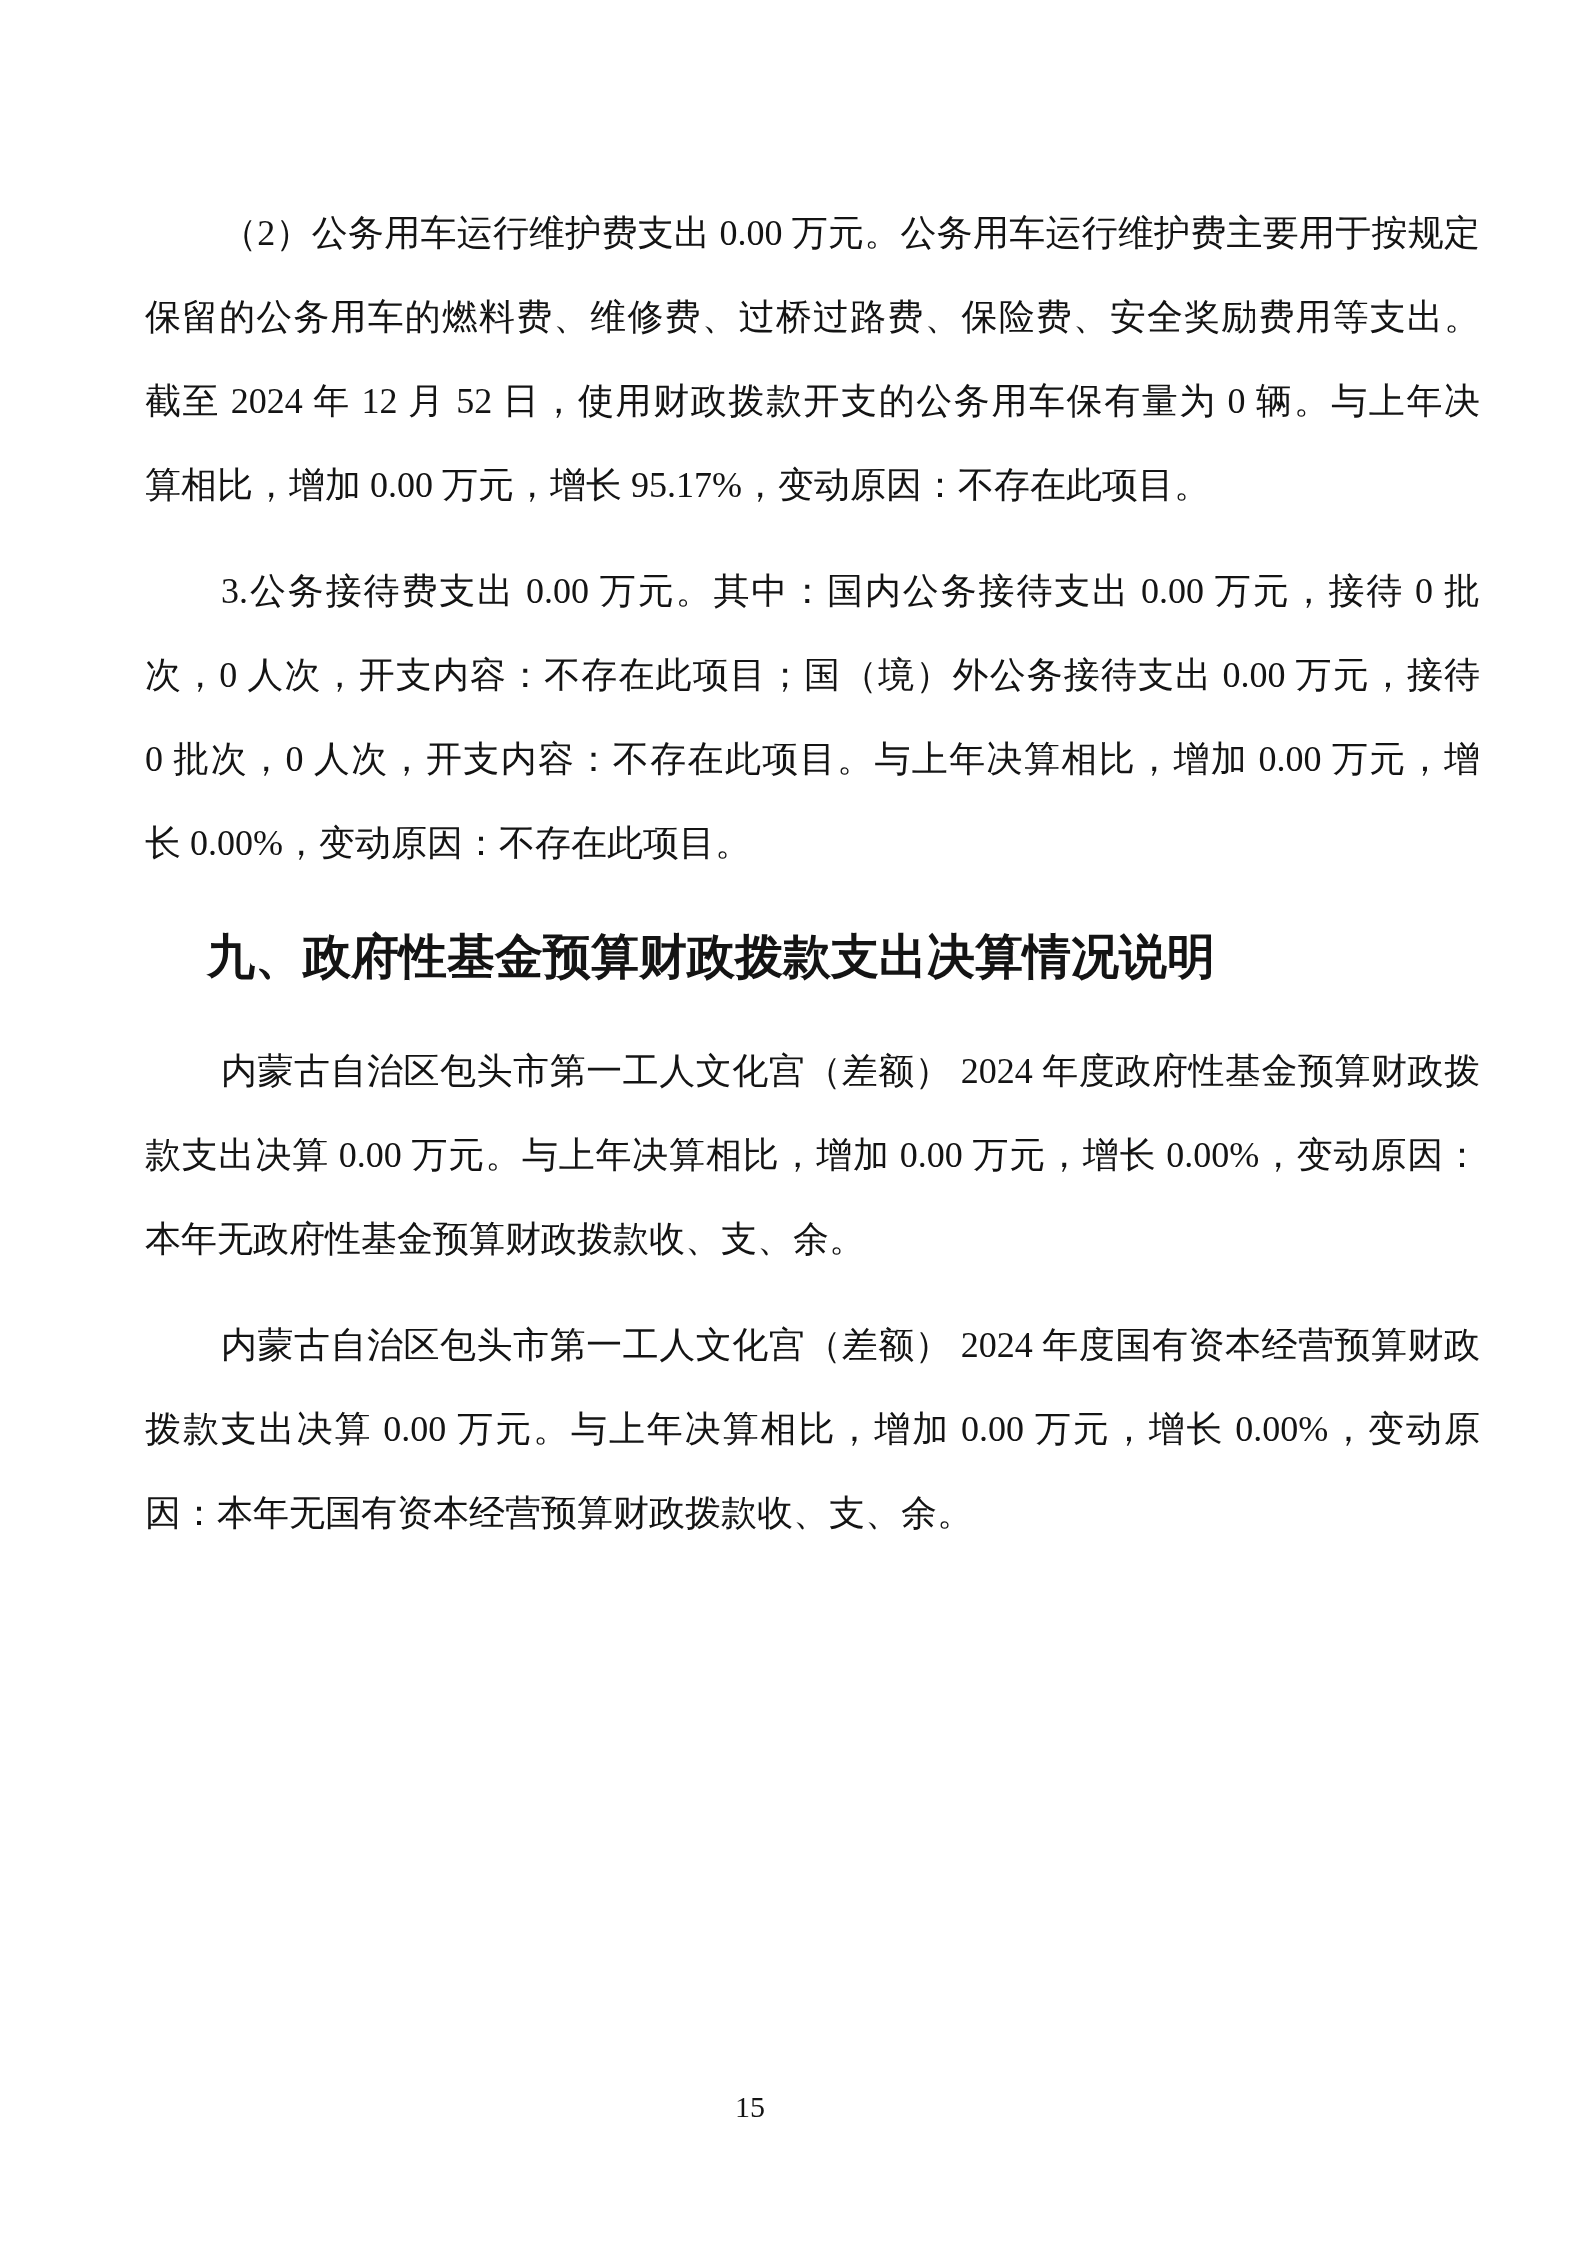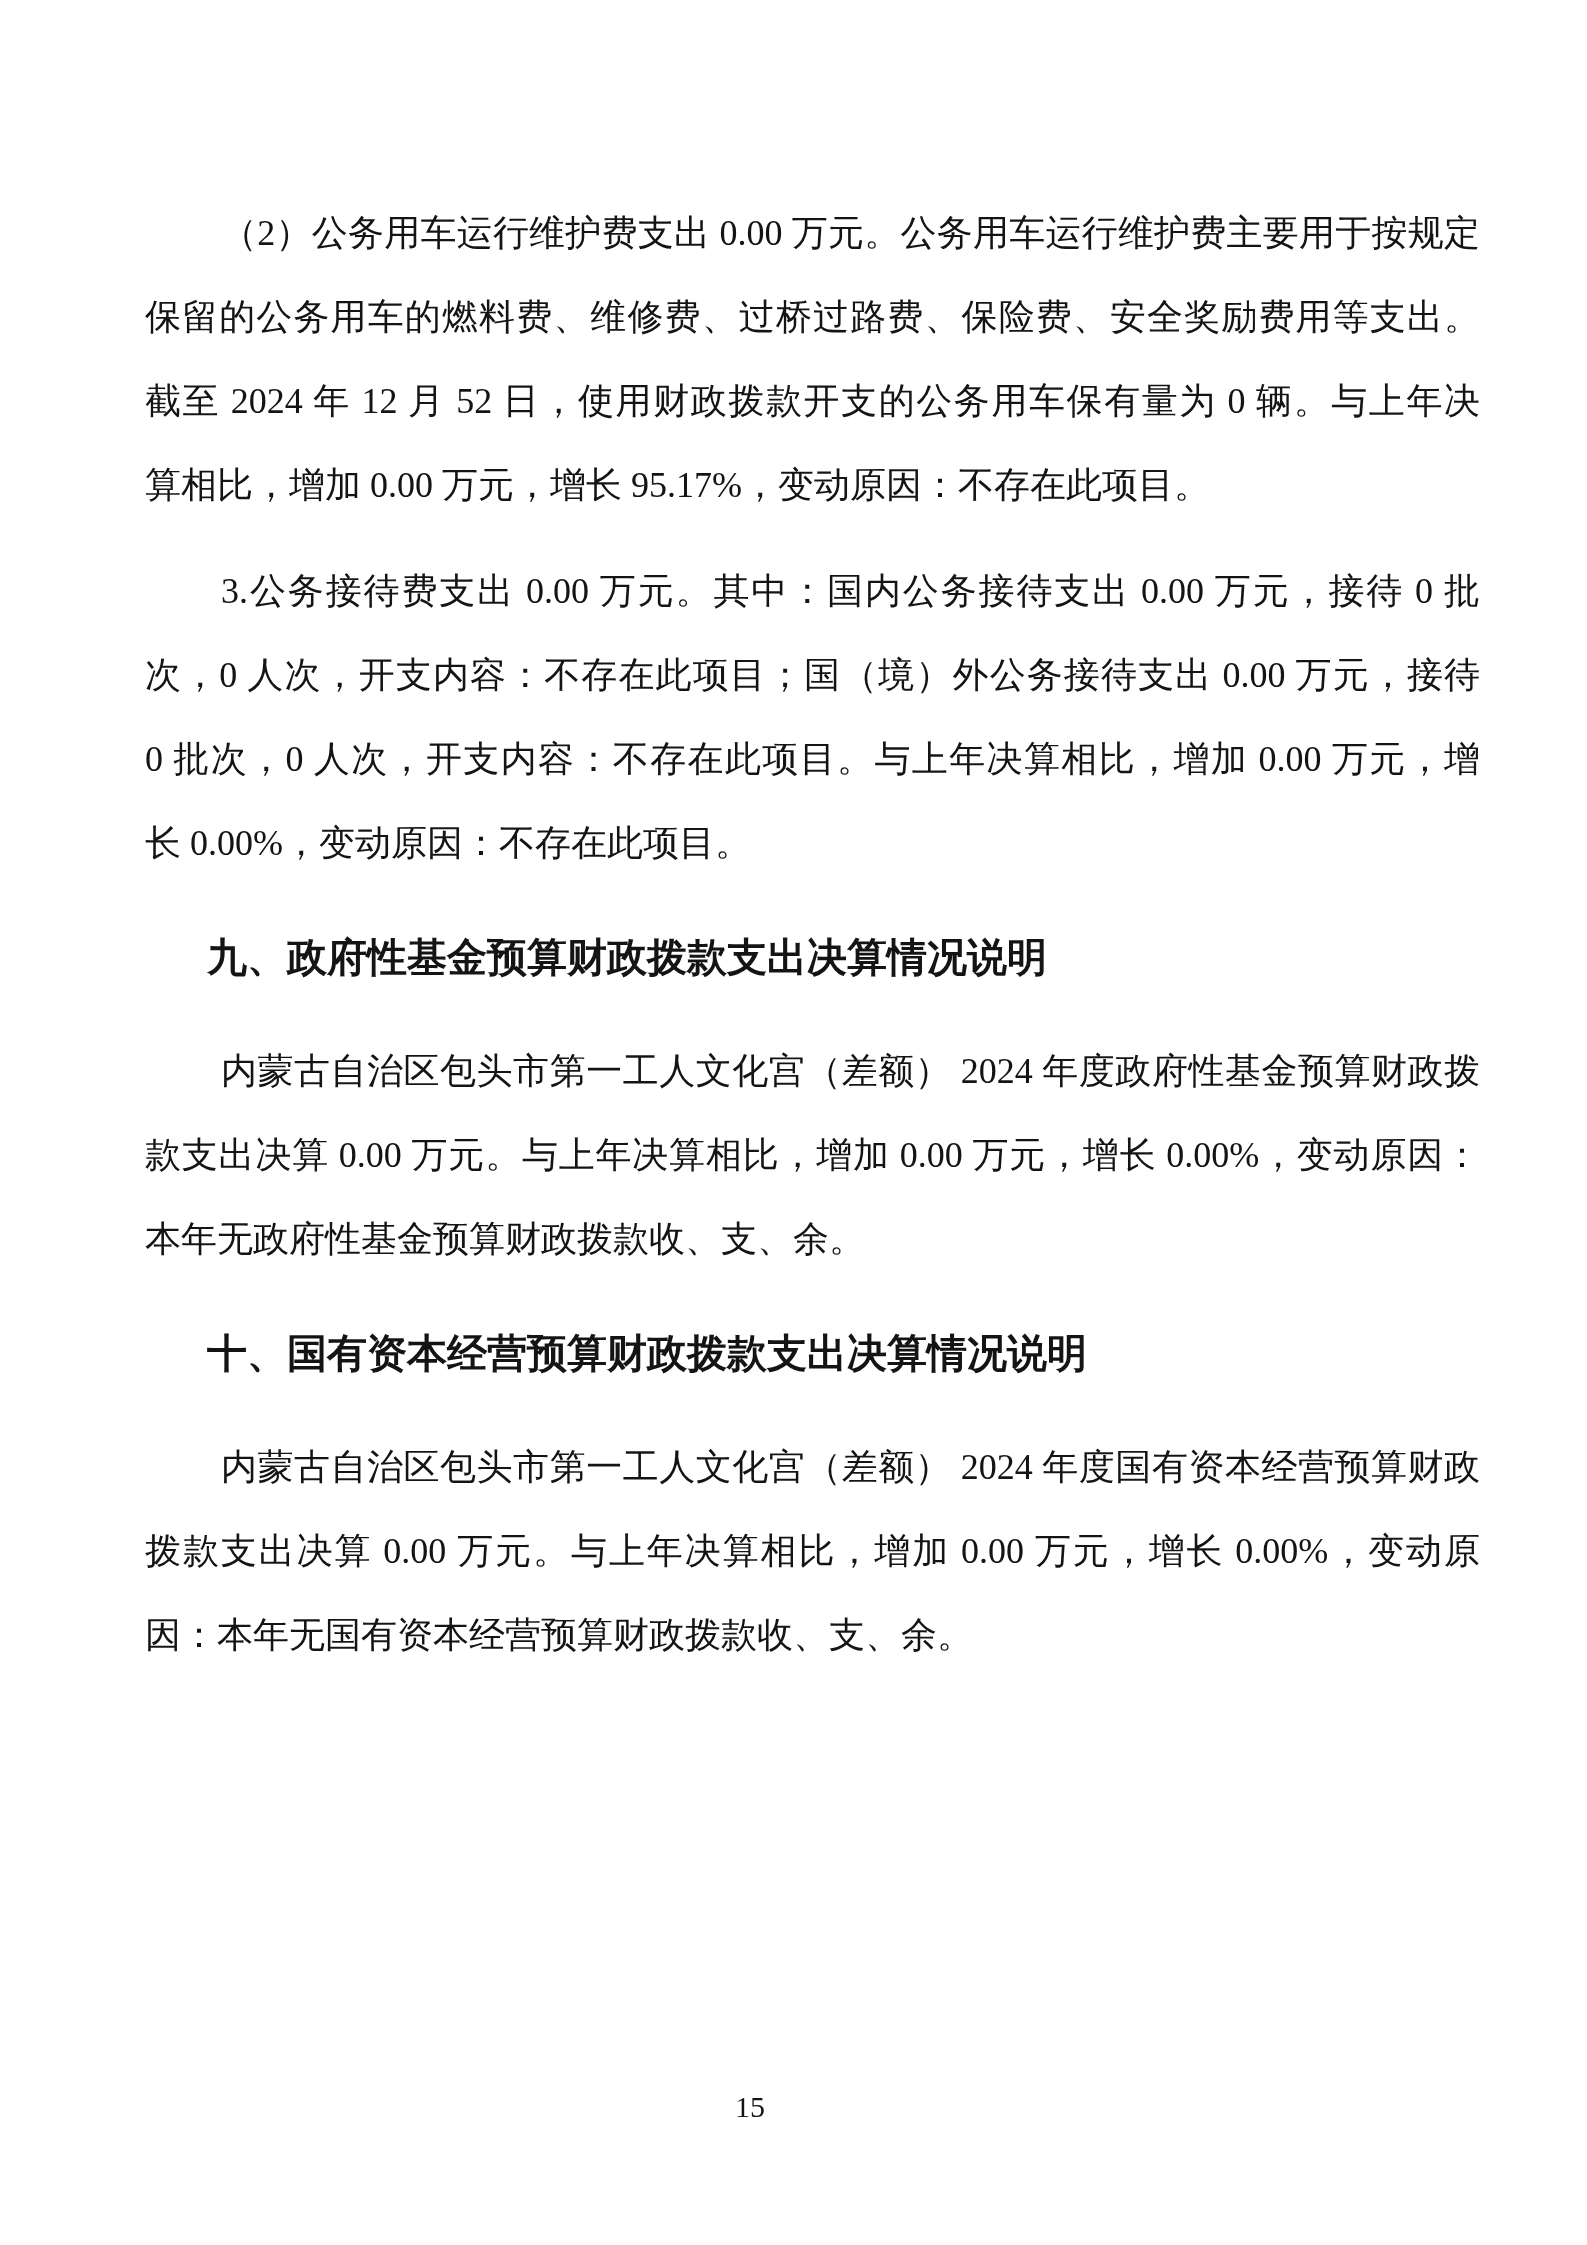--- a/index.html
+++ b/index.html
@@ -38,21 +38,21 @@
   .line.first {
     text-indent: 76px;
   }
   .line.last {
     text-align: left;
     text-align-last: left;
   }
   .heading {
     height: 84px;
     line-height: 84px;
-    font-size: 40px;
+    font-size: 48px;
     font-weight: bold;
     font-family: "Liberation Sans", "DejaVu Sans", sans-serif;
     text-indent: 62px;
     margin: 30px 0 30px 0;
     overflow: hidden;
     text-align: left;
   }
   .page-number {
     position: absolute;
     left: 0;
@@ -87,21 +87,20 @@
     </div>
 
     <div class="heading">九、政府性基金预算财政拨款支出决算情况说明</div>
 
     <div class="para">
       <div class="line first">内蒙古自治区包头市第一工人文化宫（差额） 2024 年度政府性基金预算财政拨</div>
       <div class="line">款支出决算 0.00 万元。与上年决算相比，增加 0.00 万元，增长 0.00%，变动原因：</div>
       <div class="line last">本年无政府性基金预算财政拨款收、支、余。</div>
     </div>
 
-    <div class="heading">十、国有资本经营预算财政拨款支出决算情况说明</div>
 
     <div class="para">
       <div class="line first">内蒙古自治区包头市第一工人文化宫（差额） 2024 年度国有资本经营预算财政</div>
       <div class="line">拨款支出决算 0.00 万元。与上年决算相比，增加 0.00 万元，增长 0.00%，变动原</div>
       <div class="line last">因：本年无国有资本经营预算财政拨款收、支、余。</div>
     </div>
 
   </div>
 
   <div class="page-number">15</div>

